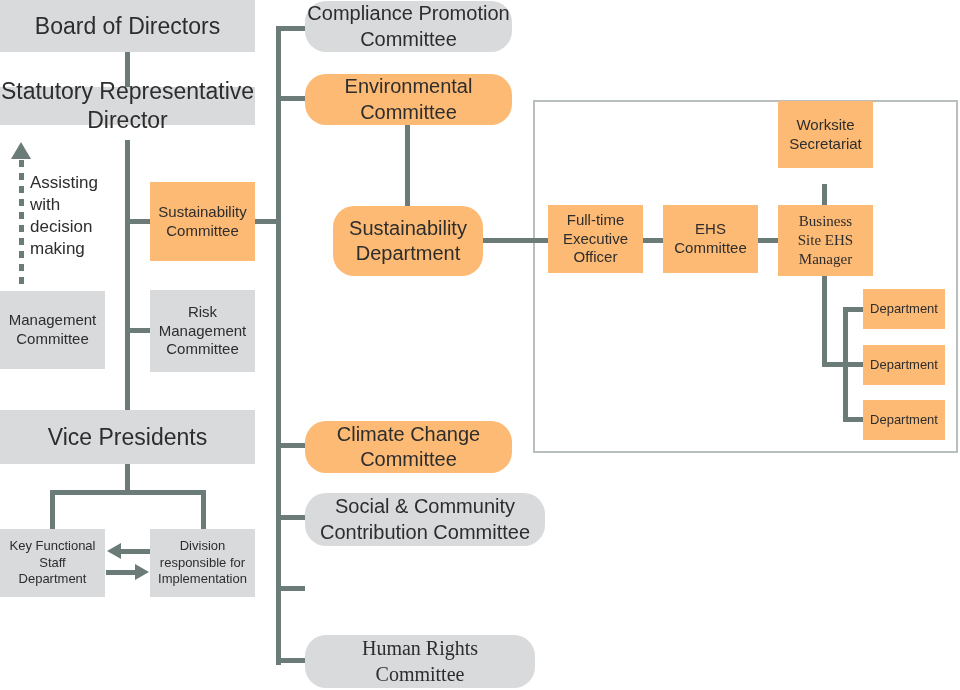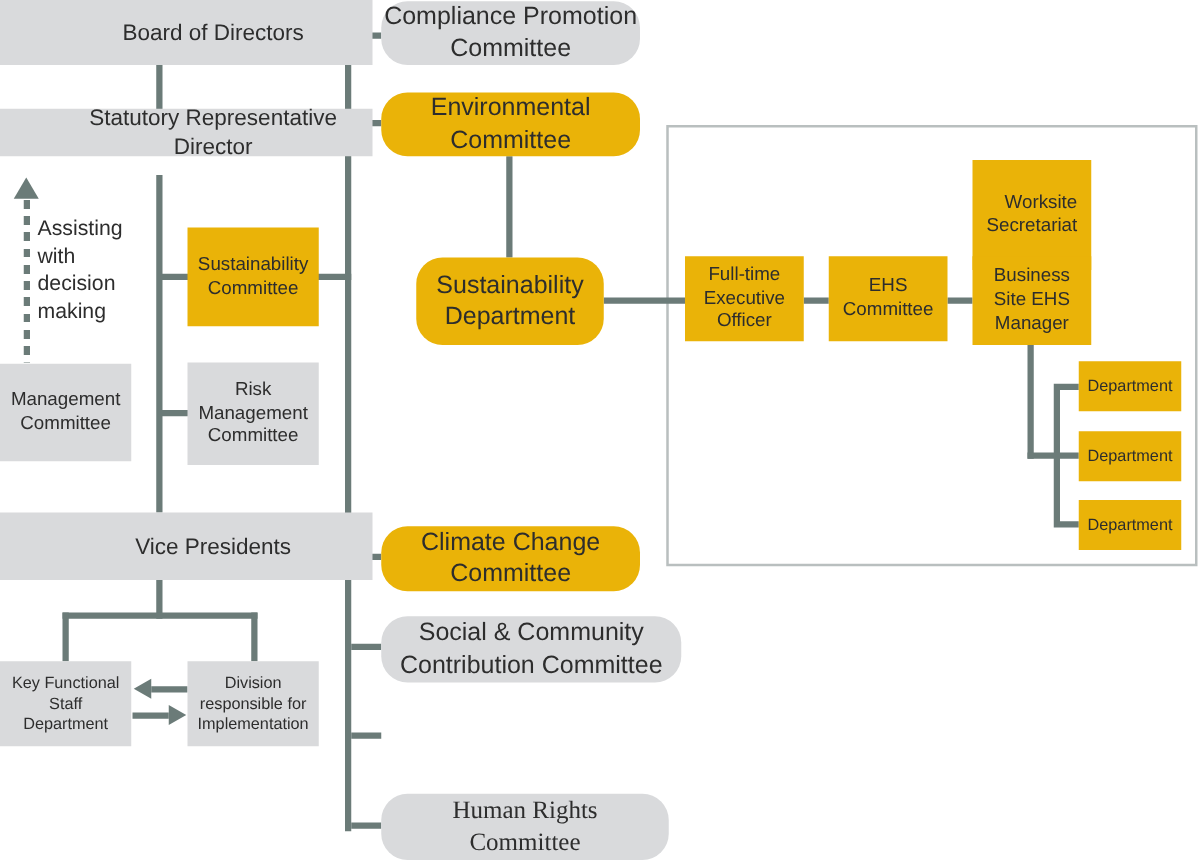--- a/index.html
+++ b/index.html
@@ -5,36 +5,36 @@
   html,body{margin:0;padding:0;background:#ffffff;}
   .canvas{
     position:relative;width:960px;height:690px;background:#ffffff;overflow:hidden;
     font-family:"Liberation Sans","DejaVu Sans",sans-serif;color:#2d2d2d;
   }
   .box{
     position:absolute;display:flex;align-items:center;justify-content:center;
     text-align:center;white-space:pre-line;line-height:1.26;color:#2d2d2d;
   }
   .gray{background:#d9dadc;}
-  .green{background:#eab308;}
+  .green{background:#fdba74;}
   .line{position:absolute;background:#6b7b78;}
   .panel{position:absolute;left:533px;top:100px;width:421px;height:349px;border:2px solid #b9bfbf;background:transparent;}
   .dash{
     position:absolute;left:19px;top:160px;width:5px;height:130px;
     background:repeating-linear-gradient(to bottom,#6b7b78 0 7px,transparent 7px 13px);
   }
   .tri{position:absolute;width:0;height:0;}
   .tri-up{left:11px;top:142px;border-left:10px solid transparent;border-right:10px solid transparent;border-bottom:17px solid #6b7b78;}
   .tri-left{left:107px;top:543px;border-top:8px solid transparent;border-bottom:8px solid transparent;border-right:14px solid #6b7b78;}
   .tri-right{left:135px;top:564px;border-top:8px solid transparent;border-bottom:8px solid transparent;border-left:14px solid #6b7b78;}
   .note{
     position:absolute;left:30px;top:172px;width:120px;font-size:17px;line-height:22px;
     text-align:left;white-space:pre-line;color:#2d2d2d;
   }
-  .f17{font-size:18px;padding-left:43px;}
+  .f17{font-size:23px;}
   .f16{font-size:20px;border-radius:21px;}
   .f15{font-size:15px;}
   .f13{font-size:13px;}
 </style>
 </head>
 <body>
 
 <div class="canvas">
 
   <div class="panel"></div>
@@ -104,23 +104,23 @@
   <div class="box gray f16" style="left:305px;top:493px;width:240px;height:53px;">Social &amp; Community
 Contribution Committee</div>
   <div class="box gray f16" style="left:305px;top:635px;width:230px;height:53px;font-family:Liberation Serif, serif;">Human Rights
 Committee</div>
 
   <div class="box green f15" style="left:548px;top:205px;width:95px;height:68px;">Full-time
 Executive
 Officer</div>
   <div class="box green f15" style="left:663px;top:205px;width:95px;height:68px;">EHS
 Committee</div>
-  <div class="box green f15" style="left:778px;top:128px;width:95px;height:88px;text-align:right;">Worksite
+  <div class="box green f15" style="left:778px;top:101px;width:95px;height:67px;">Worksite
 Secretariat</div>
-  <div class="box green f15" style="left:778px;top:205px;width:95px;height:71px;">Business
+  <div class="box green f15" style="left:778px;top:205px;width:95px;height:71px;font-family:Liberation Serif, serif;">Business
 Site EHS
 Manager</div>
   <div class="box green f13" style="left:863px;top:289px;width:82px;height:40px;">Department</div>
   <div class="box green f13" style="left:863px;top:345px;width:82px;height:40px;">Department</div>
   <div class="box green f13" style="left:863px;top:400px;width:82px;height:40px;">Department</div>
 
   <div class="note">Assisting
 with
 decision
 making</div>

